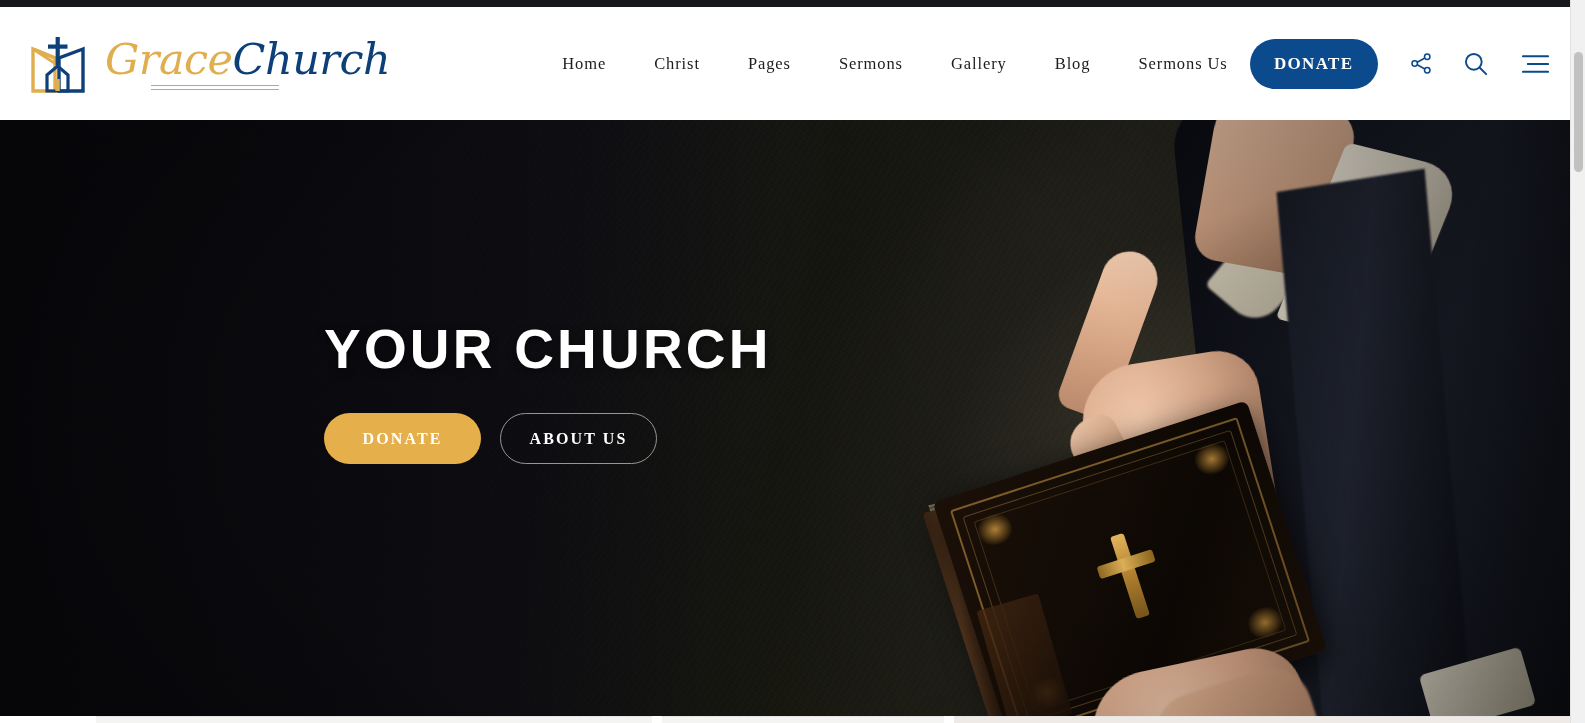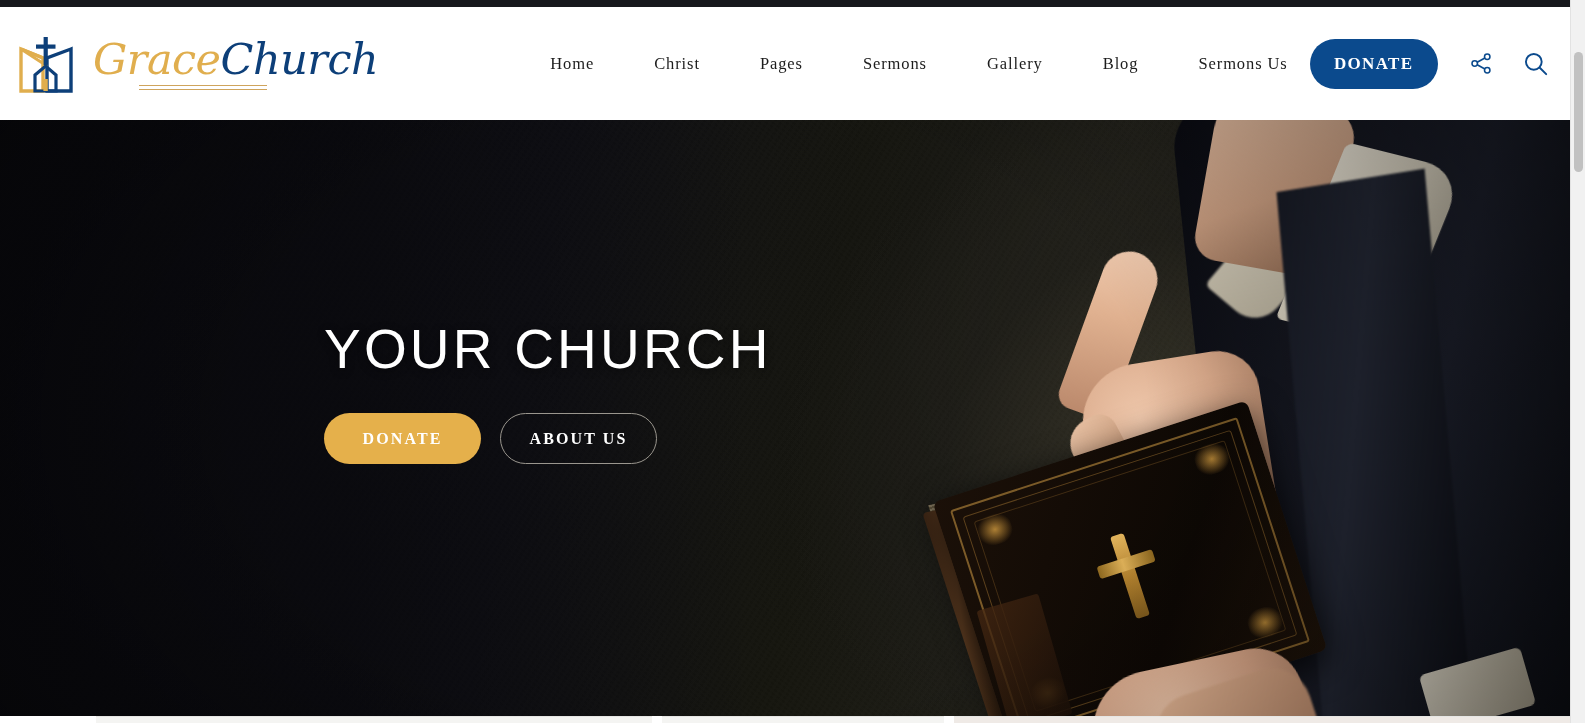--- a/index.html
+++ b/index.html
@@ -33,21 +33,21 @@
   }
   .scrollbar-thumb {
     position:absolute; top:52px; left:3px;
     width:9px; height:120px;
     background:#c1c1c1;
     border-radius:5px;
   }
 
   
   .header {
-    position:absolute; top:7px; left:4px;
+    position:absolute; top:7px; left:16px;
     width:1570px; height:113px;
     background:#ffffff;
     display:flex; align-items:center;
     z-index:30;
   }
 
   .logo-wrap {
     display:flex; align-items:center;
     margin-left:13px;
     height:100%;
@@ -71,21 +71,21 @@
   .logo-rule {
     position:absolute; left:46px; bottom:4px;
     width:128px; height:1px;
     background:#cfa45c;
   }
   .logo-rule.two { bottom:0px; width:128px; }
 
   
   .nav {
     display:flex; align-items:center;
-    gap:16px;
+    gap:4px;
     margin-left:150px;
   }
   .nav-item {
     font-family:"Liberation Serif", serif;
     font-size:16.5px;
     color:#1c1c1c;
     letter-spacing:0.9px;
     padding:0 22px;
     white-space:nowrap;
     cursor:pointer;
@@ -341,21 +341,21 @@
     vertical-align:4px;
   }
   .eyebrow-rule {
     position:absolute; left:0; bottom:0;
     width:258px; height:2px;
     background:linear-gradient(90deg, #9b9b9b 0%, #6f6f6f 26%, #2e2c26 60%, #222019 100%);
   }
   .hero-title {
     margin-top:26px;
     font-family:"Liberation Sans", sans-serif;
-    font-weight:normal;
+    font-weight:bold;
     font-size:55px;
     line-height:1.04;
     letter-spacing:3.2px;
     color:#ffffff;
     text-transform:uppercase;
     text-shadow:0 2px 10px rgba(0,0,0,0.45);
   }
   .hero-sub {
     margin-top:28px;
     font-family:"Liberation Serif", serif;

